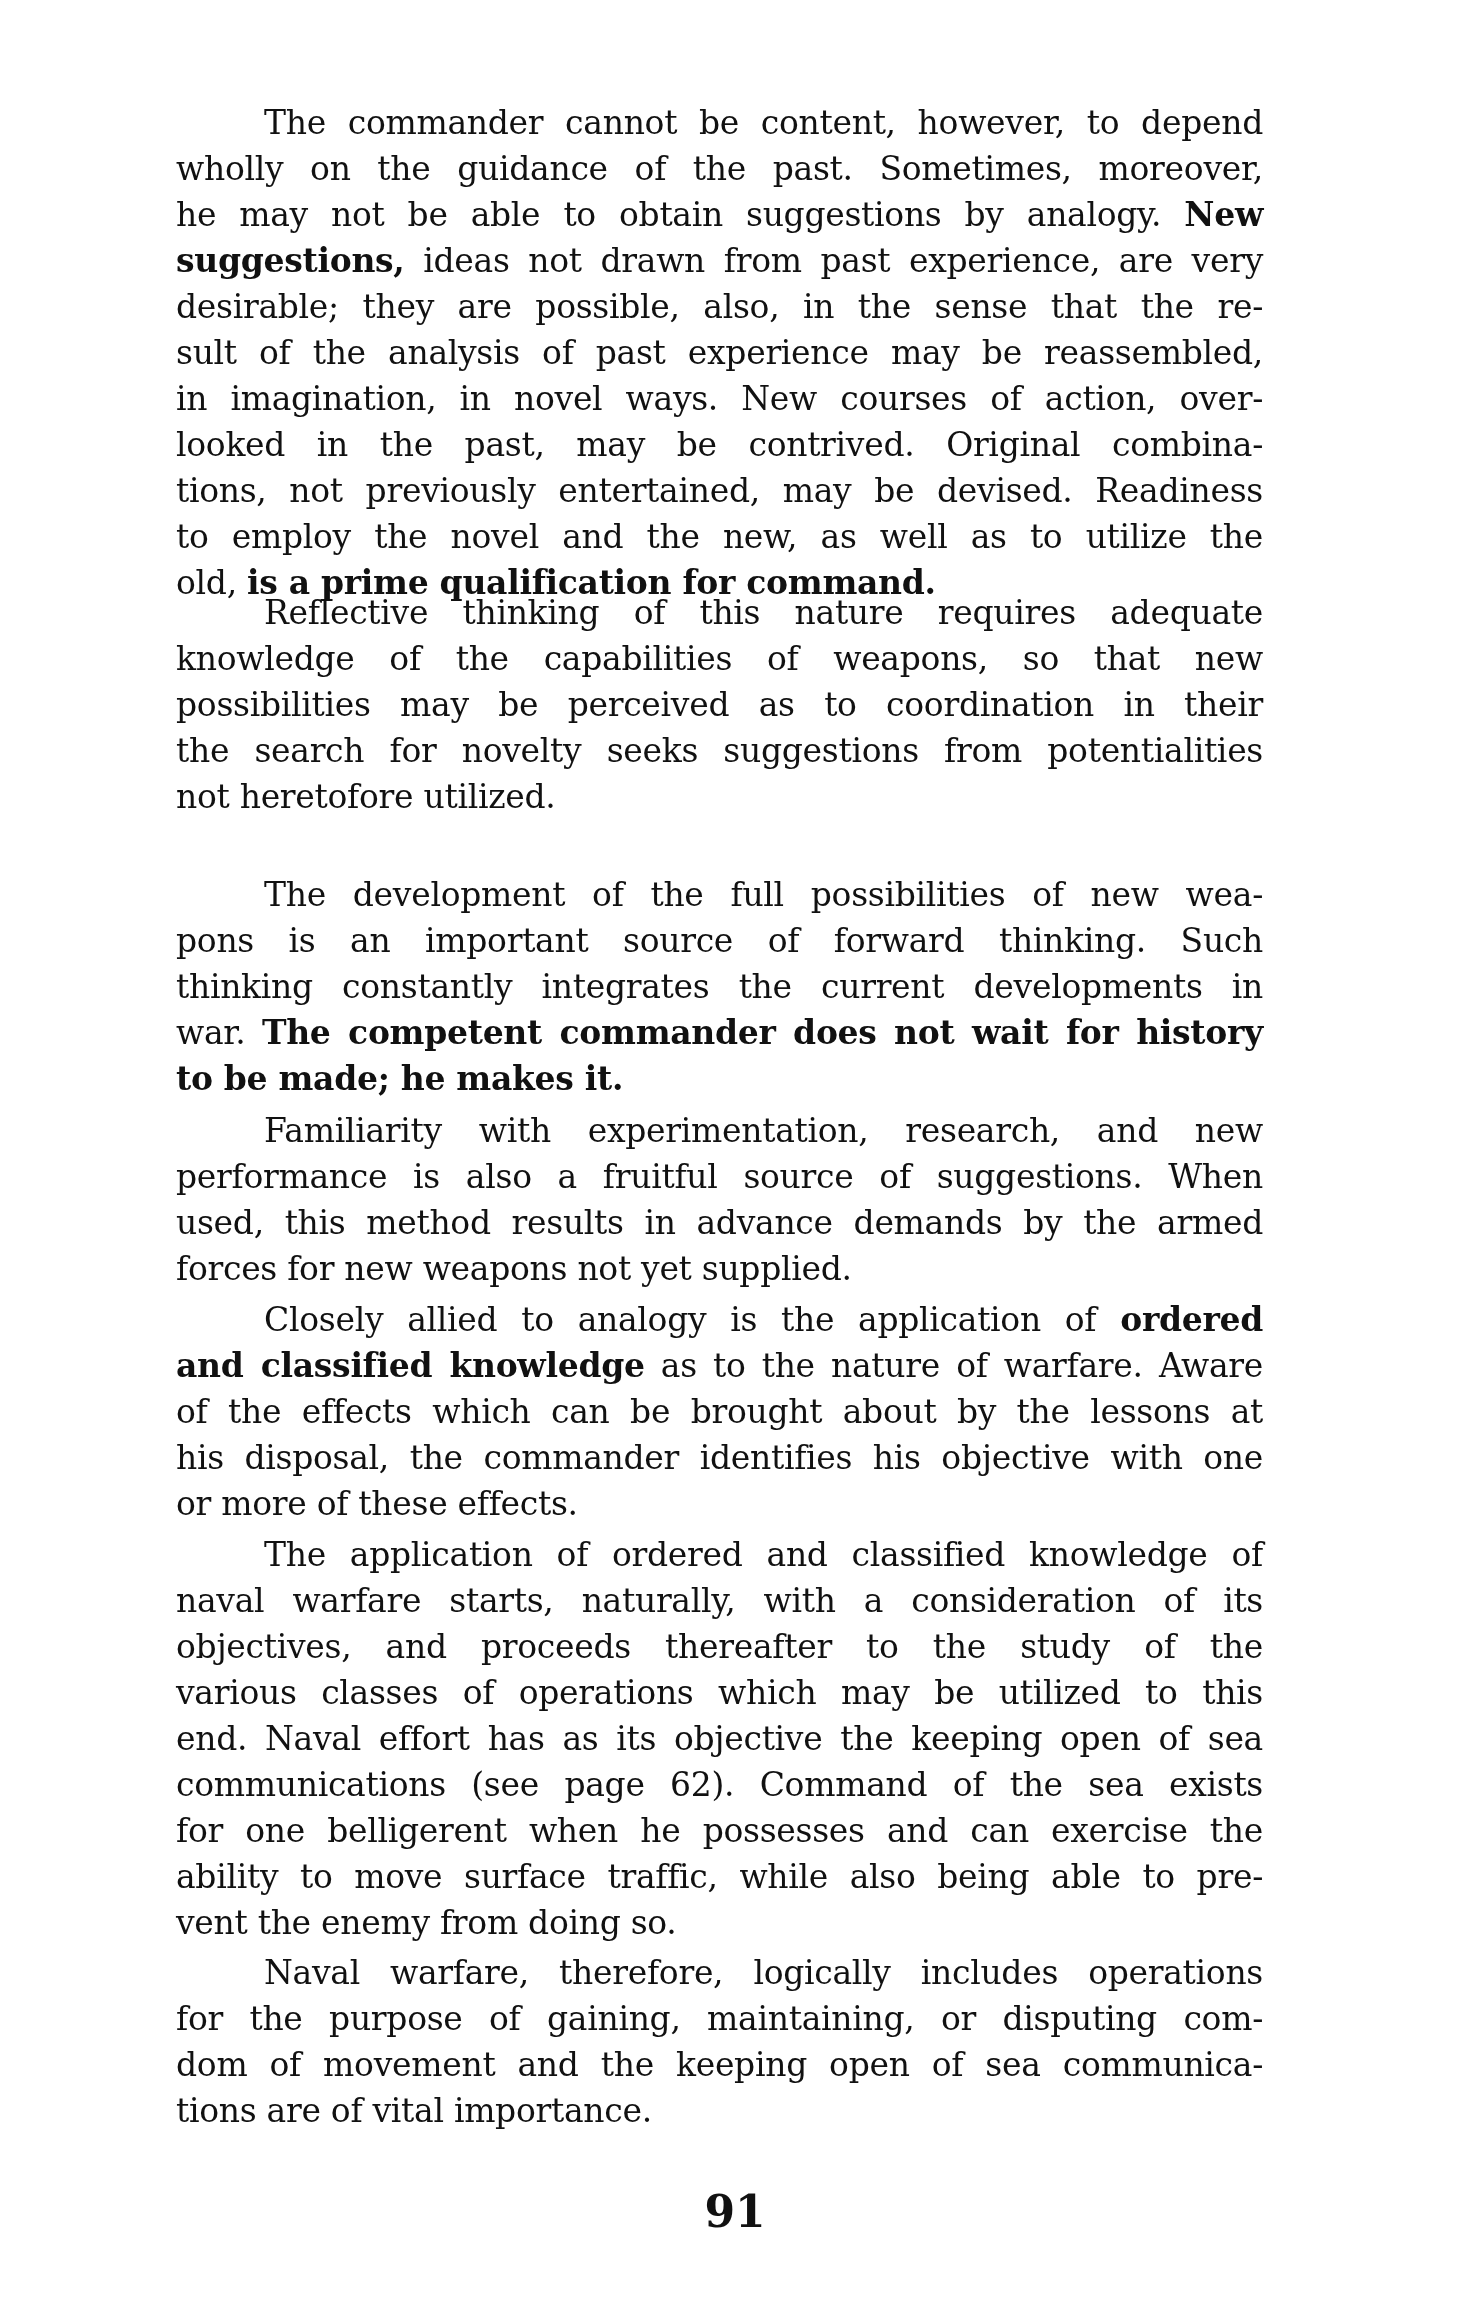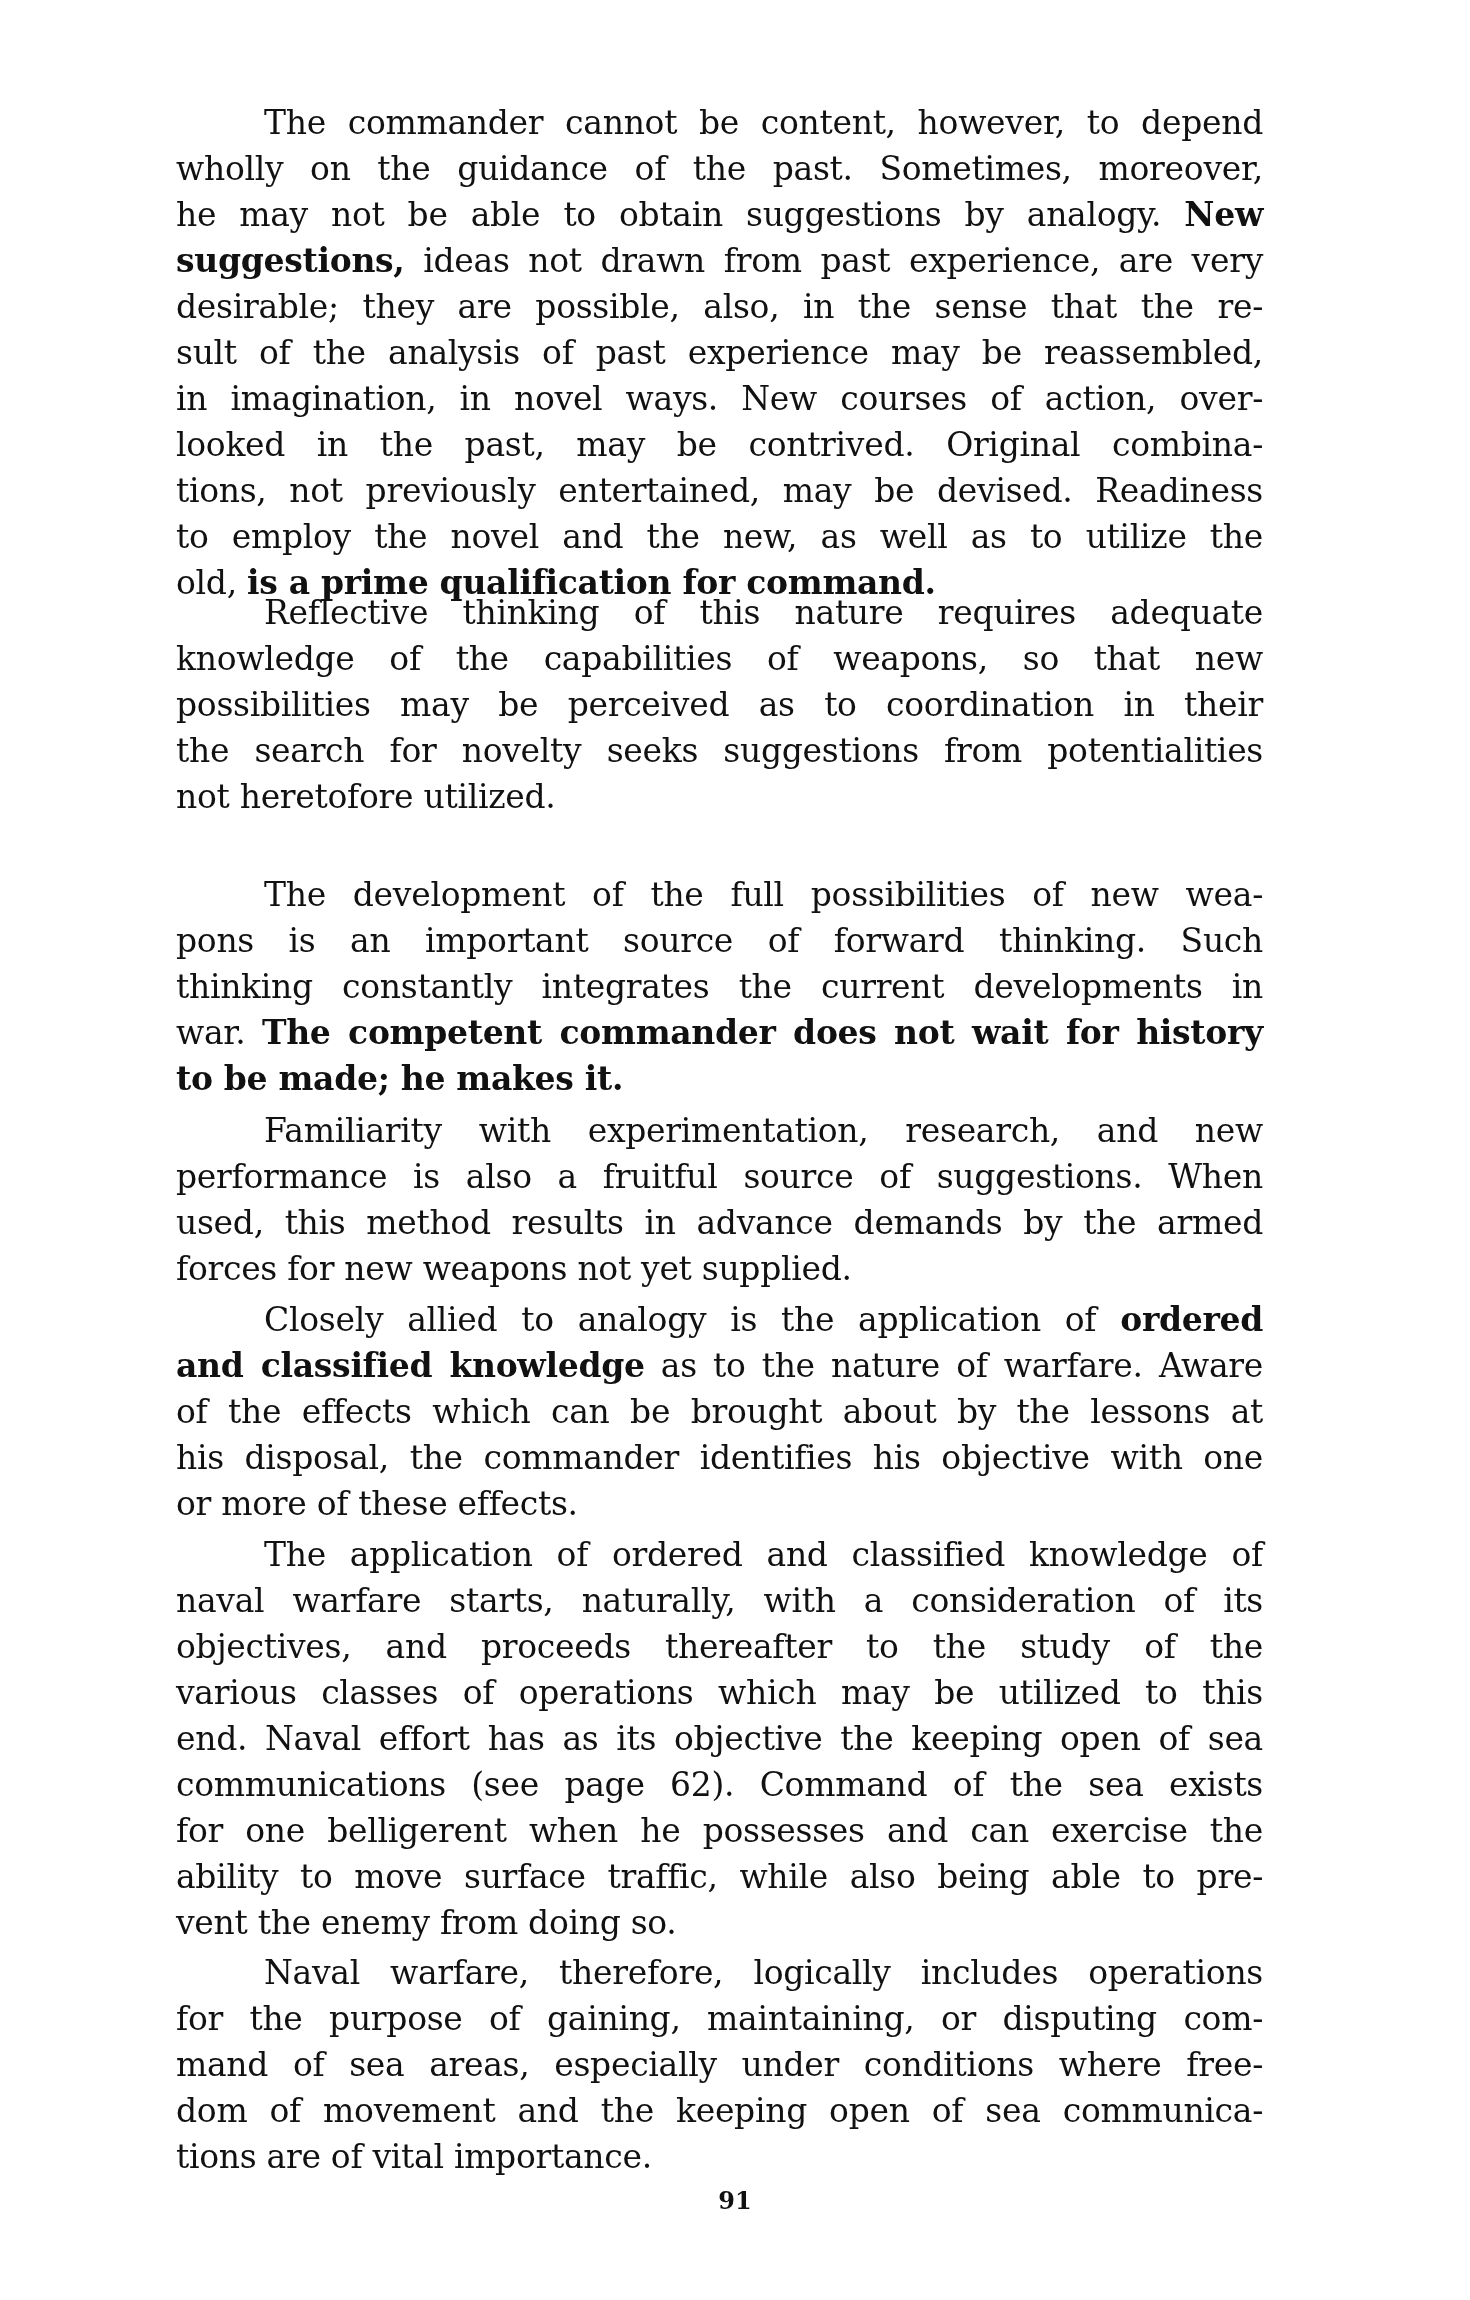--- a/index.html
+++ b/index.html
@@ -11,21 +11,21 @@
     font-size:33px; line-height:46px; color:#111;
     text-align:justify; text-align-last:left;
     letter-spacing:-0.3px;
   }
   .line { display:block; height:46px; white-space:nowrap; text-align-last:justify; text-align:justify; }
   .line.last { text-align-last:left; }
   .line.indent { padding-left:0; }
   .line.indent::before { content:""; display:inline-block; width:88px; }
   .b { font-weight:bold; }
   .pagenum { position:absolute; left:0; width:1470px; text-align:center; top:2186px;
-    font-family:"DejaVu Serif", "Liberation Serif", serif; font-size:24px; font-weight:bold; color:#111; }
+    font-family:"DejaVu Serif", "Liberation Serif", serif; font-size:44px; font-weight:bold; color:#111; }
 </style>
 </head>
 <body>
 
 <div class="page">
   <div class="para" style="top:78px;margin-top:22px;">
       <span class="line indent"><span>The commander cannot be content, however, to depend</span></span>
       <span class="line"><span>wholly on the guidance of the past. Sometimes, moreover,</span></span>
       <span class="line"><span>he may not be able to obtain suggestions by analogy. </span><span class="b">New</span></span>
       <span class="line"><span class="b">suggestions,</span><span> ideas not drawn from past experience, are very</span></span>
@@ -71,18 +71,17 @@
       <span class="line"><span>various classes of operations which may be utilized to this</span></span>
       <span class="line"><span>end. Naval effort has as its objective the keeping open of sea</span></span>
       <span class="line"><span>communications (see page 62). Command of the sea exists</span></span>
       <span class="line"><span>for one belligerent when he possesses and can exercise the</span></span>
       <span class="line"><span>ability to move surface traffic, while also being able to pre-</span></span>
       <span class="line last"><span>vent the enemy from doing so.</span></span>
     </div>
   <div class="para" style="top:1950px;">
       <span class="line indent"><span>Naval warfare, therefore, logically includes operations</span></span>
       <span class="line"><span>for the purpose of gaining, maintaining, or disputing com-</span></span>
-      <span class="line"><span>mand of sea areas, especially under conditions where free-</span></span>
       <span class="line"><span>dom of movement and the keeping open of sea communica-</span></span>
       <span class="line last"><span>tions are of vital importance.</span></span>
     </div>
   <div class="pagenum">91</div>
 </div>
 
 </body></html>

